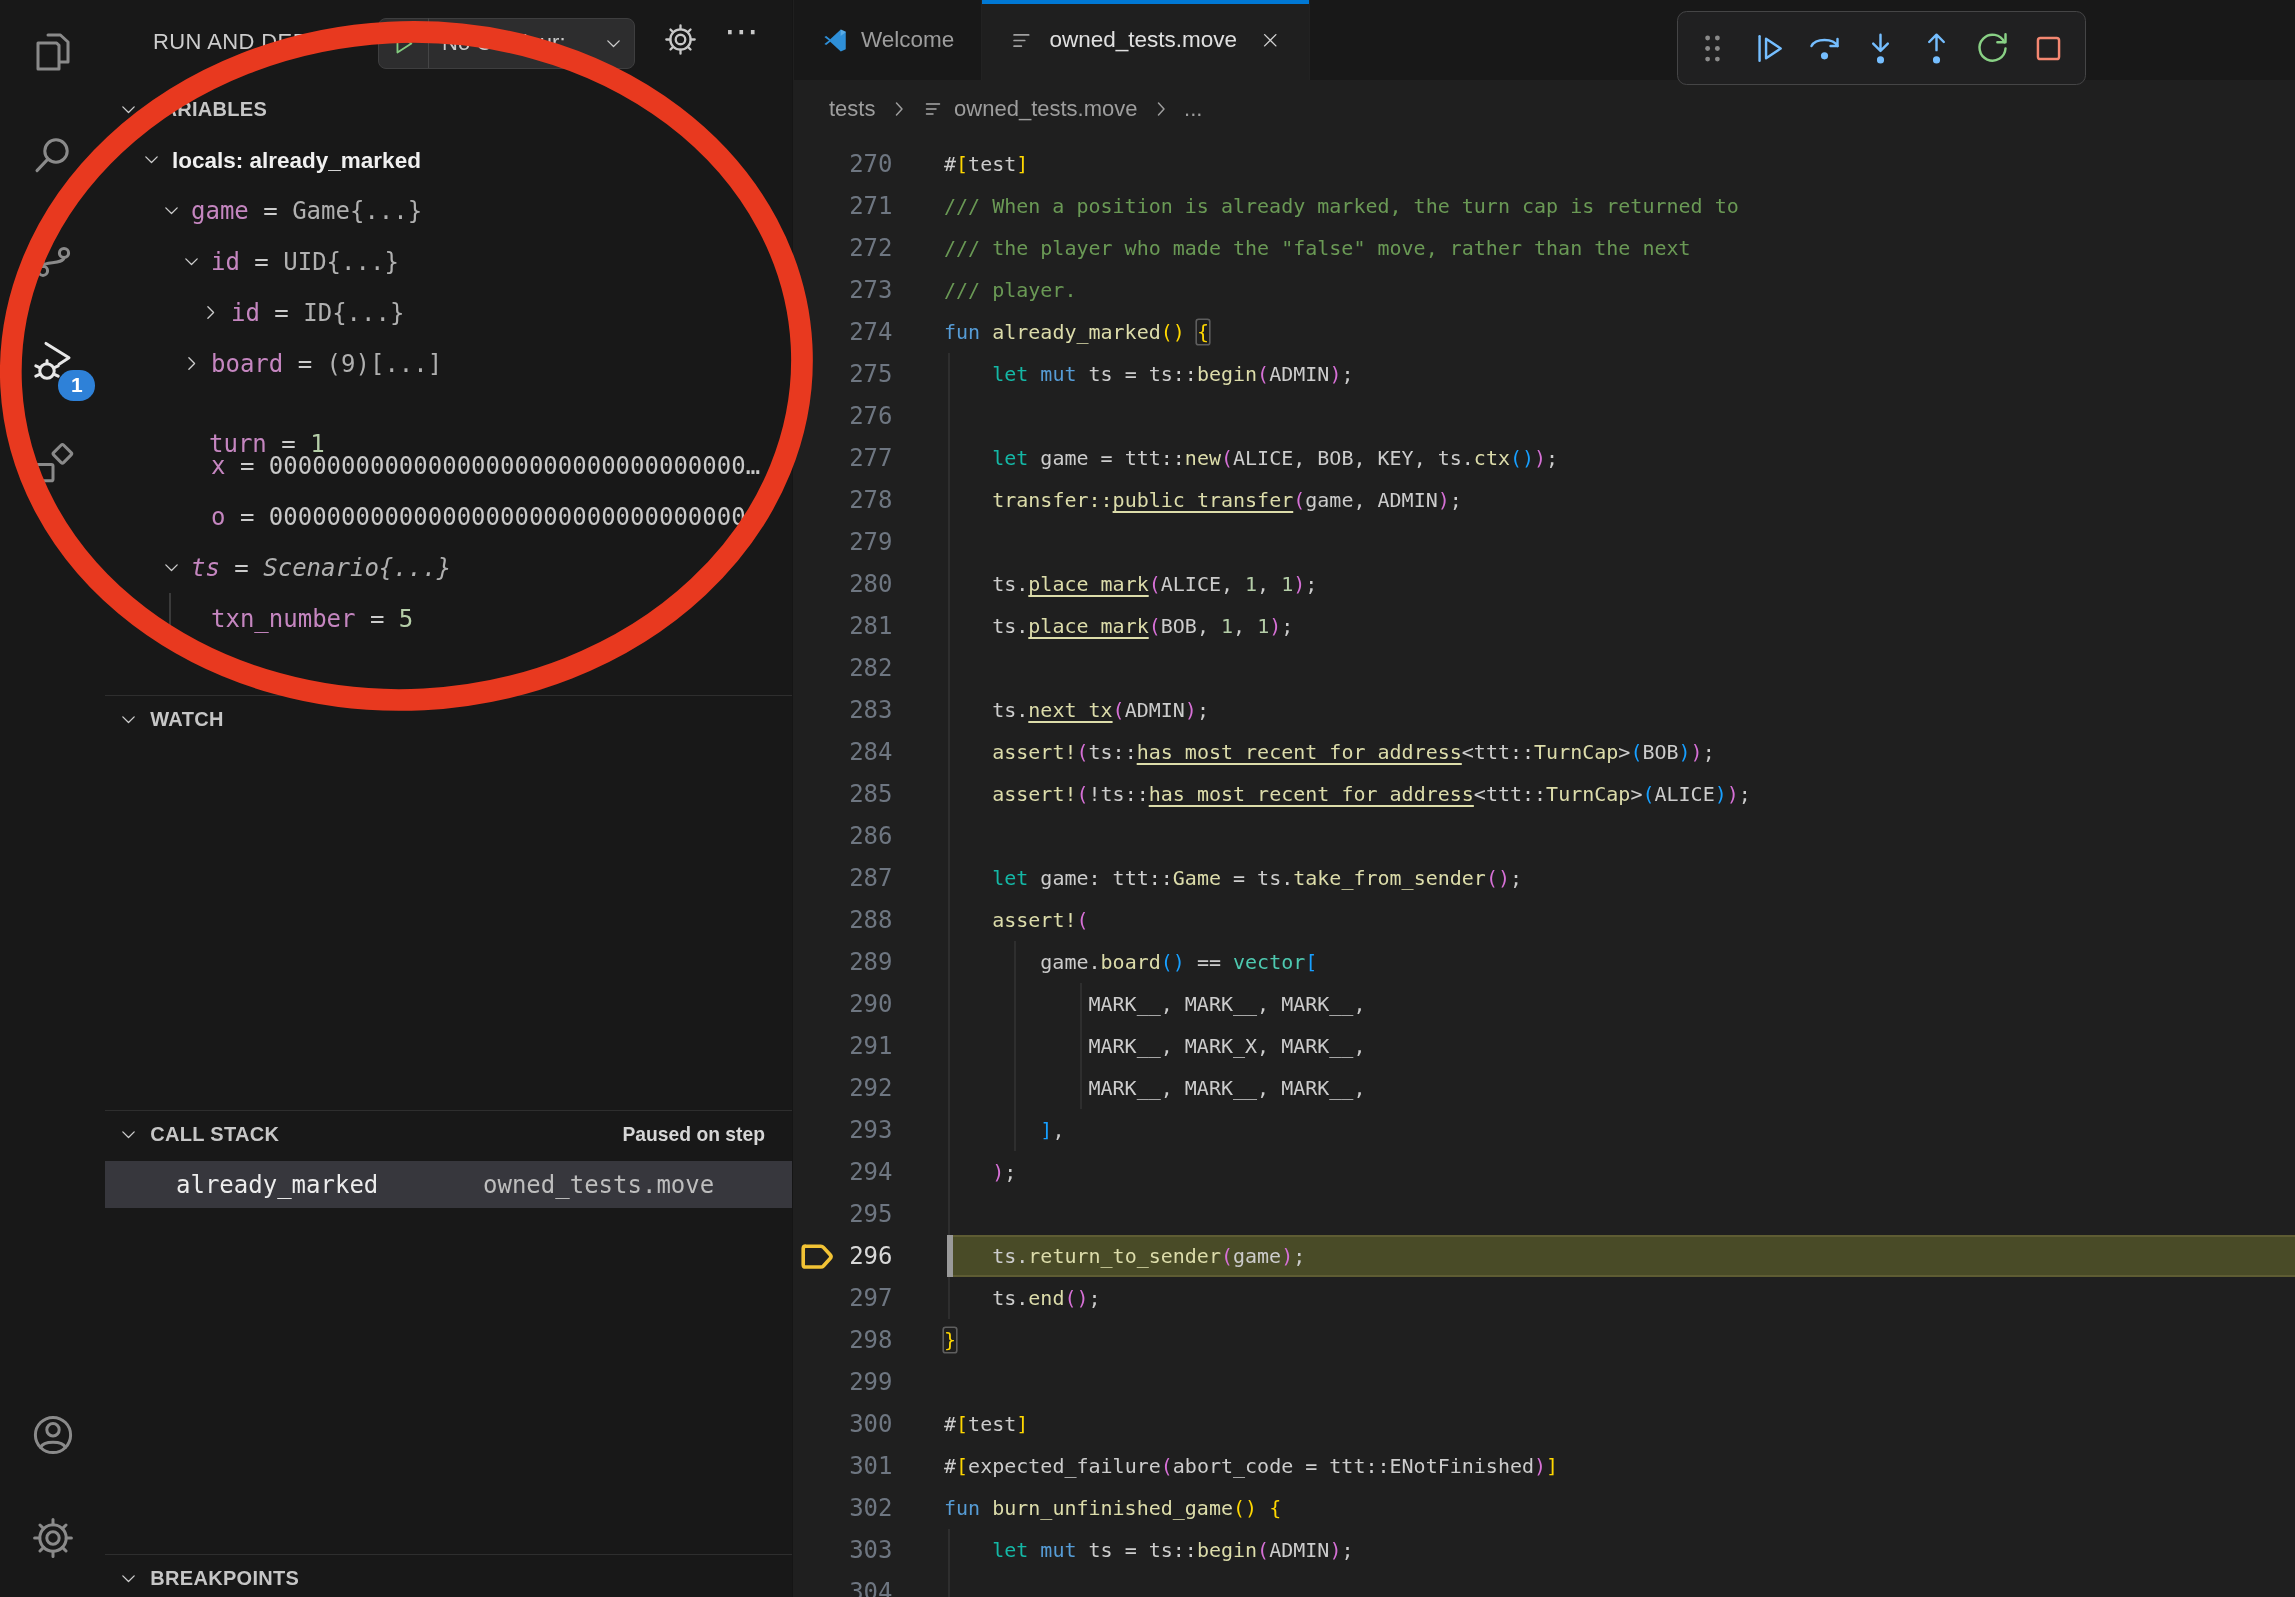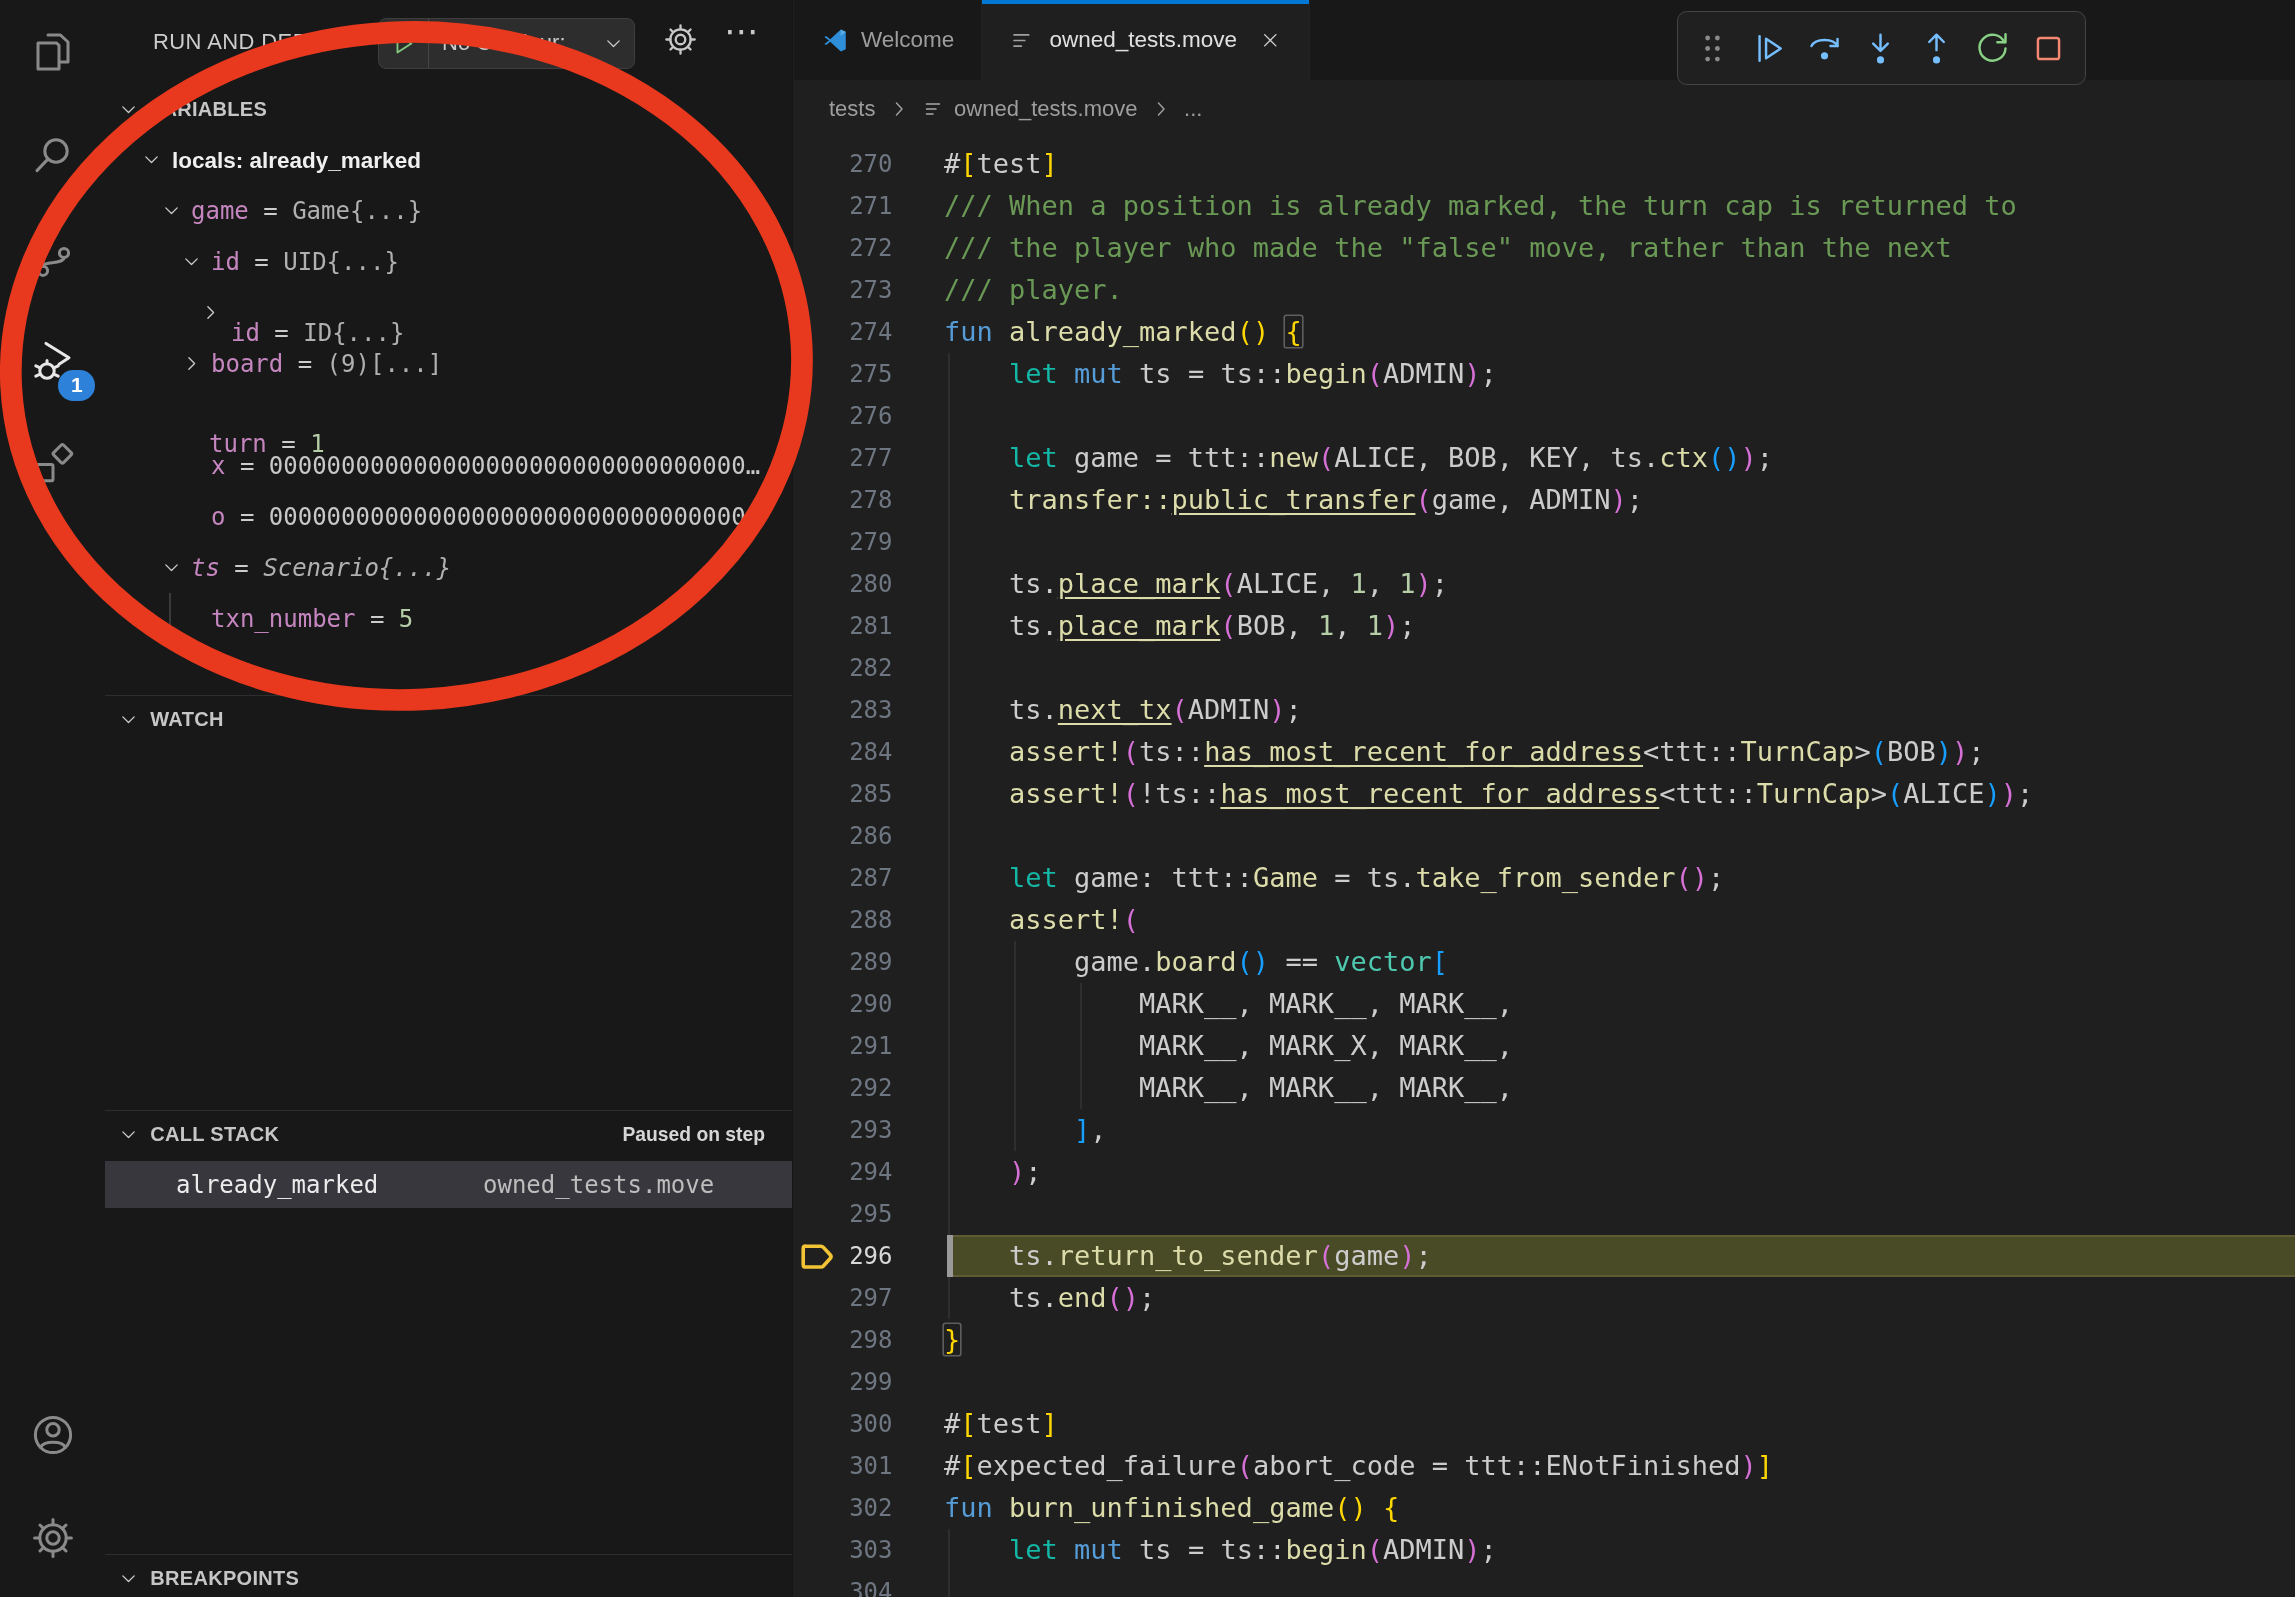--- a/index.html
+++ b/index.html
@@ -68,21 +68,21 @@
   #breadcrumbs .fileic{margin-right:8px;color:#a9a9a9;display:flex}
 
   #debug-toolbar{position:absolute;left:883px;top:11.3px;width:409px;height:74px;background:#202021;border:0.8px solid #454546;border-radius:9.7px;display:flex;align-items:center;z-index:20;padding:0 6.4px}
   .dtb{width:56px;height:63px;display:flex;align-items:center;justify-content:center;cursor:pointer;border-radius:6.4px}
   .dtb svg{width:39px;height:39px}
   .c-blue{color:#75beff}.c-green{color:#89d185}.c-red{color:#f48771}.c-gray{color:#8a8a8a}
 
   #code{position:absolute;left:0;top:143px;right:0}
   .line{position:relative;height:42px;white-space:pre}
   .ln{position:absolute;left:10.5px;width:88px;text-align:right;color:#6e7681;font-size:24px;line-height:42px}
-  .ct{position:absolute;left:150px;top:0;font-size:27px;line-height:42px}
+  .ct{position:absolute;left:150px;top:0;font-size:20px;line-height:42px}
   .tk.w{color:#cccccc}.tk.cm{color:#6a9955}.tk.kb{color:#569cd6}.tk.kp{color:#14b8a6}
   .tk.fn,.tk.fnu{color:#dcdcaa}.tk.ty{color:#4ec9b0}.tk.num{color:#b5cea8}
   .tk.b1{color:#ffd700}.tk.b2{color:#d670d6}.tk.b3{color:#179fff}
   .tk.fnu{text-decoration:underline;text-decoration-thickness:1.6px;text-underline-offset:4px}
   .tk.bm{color:#ffd700;box-shadow:0 0 0 1.6px #5e5e5e;border-radius:1.6px}
   .guide{position:absolute;top:0;bottom:0;width:1.6px;background:#2e2e2e}
   .line.cur .ln{color:#d8d8d8}
   .hl{position:absolute;left:153px;right:0;top:0;bottom:0;background:#494b27;border-top:2.4px solid #5e5c33;border-bottom:2.4px solid #5e5c33}
   .hlbar{position:absolute;left:153px;top:0;bottom:0;width:6.4px;background:#9a9a9a}
   .stepmark{position:absolute;left:6.4px;top:5.6px;width:37px;height:32px;color:#f2c335}
@@ -204,21 +204,21 @@
           </svg>
         </span>
         <span class="vtext" style="left: 106px;"><span class="vname">id</span><span class="veq"> = </span><span class="vval">UID{...}</span></span>
       </div>
       <div class="vrow mono">
         <span class="chev" style="left: 95px; position: absolute; top: 50%; margin-top: -10.5px;">
           <svg viewBox="0 0 24 24" fill="none" stroke="currentColor" stroke-width="1.5" stroke-linecap="round" stroke-linejoin="round" style="width: 21px; height: 21px;">
             <path d="M9 5.5L15.5 12L9 18.5"></path>
           </svg>
         </span>
-        <span class="vtext" style="left: 126px; margin-top: 20px;"><span class="vname">id</span><span class="veq"> = </span><span class="vval">ID{...}</span></span>
+        <span class="vtext" style="left: 126px;"><span class="vname">id</span><span class="veq"> = </span><span class="vval">ID{...}</span></span>
       </div>
       <div class="vrow mono">
         <span class="chev" style="left: 76px; position: absolute; top: 50%; margin-top: -10.5px;">
           <svg viewBox="0 0 24 24" fill="none" stroke="currentColor" stroke-width="1.5" stroke-linecap="round" stroke-linejoin="round" style="width: 21px; height: 21px;">
             <path d="M9 5.5L15.5 12L9 18.5"></path>
           </svg>
         </span>
         <span class="vtext" style="left: 106px;"><span class="vname">board</span><span class="veq"> = </span><span class="vval">(9)[...]</span></span>
       </div>
       <div class="vrow mono">

